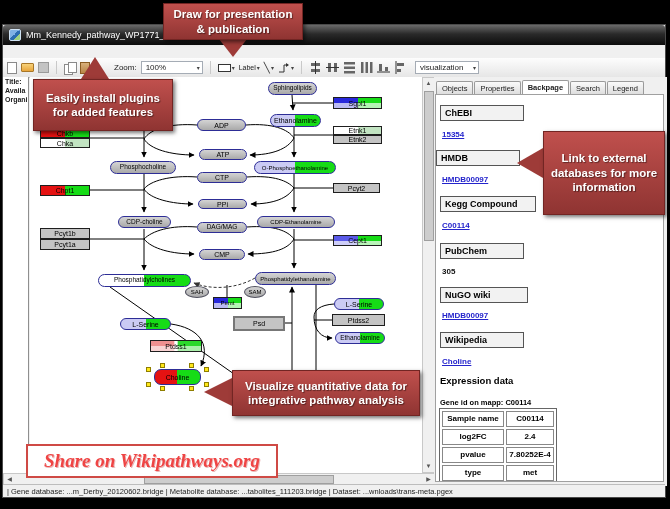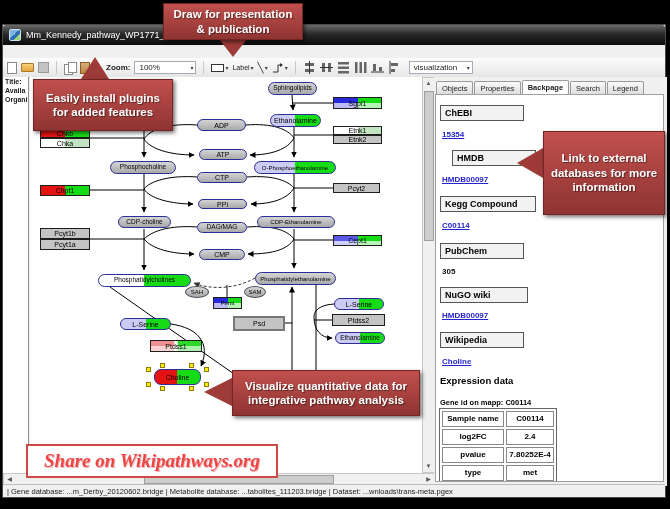--- a/index.html
+++ b/index.html
@@ -113,21 +113,21 @@
       <span class="ic ic-new"></span>
       <span class="ic ic-open"></span>
       <span class="ic ic-save"></span>
       <span class="sep"></span>
       <span class="ic ic-copy">
           <i></i>
           <i></i>
         </span>
       <span class="ic ic-paste"></span>
       <span style="width:8px"></span>
-      <span style="font-weight:bold;">Zoom:</span>
+      <span style="font-weight:normal;margin-left:8px;">Zoom:</span>
       <span class="combo" style="width:62px;">
         <span>100%</span>
         <span class="caret">▾</span>
       </span>
       <span class="sep"></span>
       <span class="tbtn">
         <span class="ic ic-dn"></span>
         <span class="ddc">▾</span>
       </span>
       <span class="tbtn">
@@ -312,21 +312,21 @@
         <div class="tabrow">
           <span class="tab">Objects</span>
           <span class="tab">Properties</span>
           <span class="tab active">Backpage</span>
           <span class="tab">Search</span>
           <span class="tab">Legend</span>
         </div>
         <div class="panelbody">
           <div class="hdrbox" style="left:4px;top:10px;width:84px;">ChEBI</div>
           <div class="blink" style="left:6px;top:35px;">15354</div>
-          <div class="hdrbox" style="left:16px;top:55px;width:84px;">HMDB</div>
+          <div class="hdrbox" style="left:0;top:55px;width:84px;">HMDB</div>
           <div class="blink" style="left:6px;top:80px;">HMDB00097</div>
           <div class="hdrbox" style="left:4px;top:101px;width:96px;">Kegg Compound</div>
           <div class="blink" style="left:6px;top:126px;">C00114</div>
           <div class="hdrbox" style="left:4px;top:148px;width:84px;">PubChem</div>
           <div class="bval" style="left:6px;top:172px;">305</div>
           <div class="hdrbox" style="left:4px;top:192px;width:88px;">NuGO wiki</div>
           <div class="blink" style="left:6px;top:216px;">HMDB00097</div>
           <div class="hdrbox" style="left:4px;top:237px;width:84px;">Wikipedia</div>
           <div class="blink" style="left:6px;top:262px;">Choline</div>
           <div style="position:absolute;left:4px;top:280px;font-size:9.5px;font-weight:bold;">Expression data</div>

